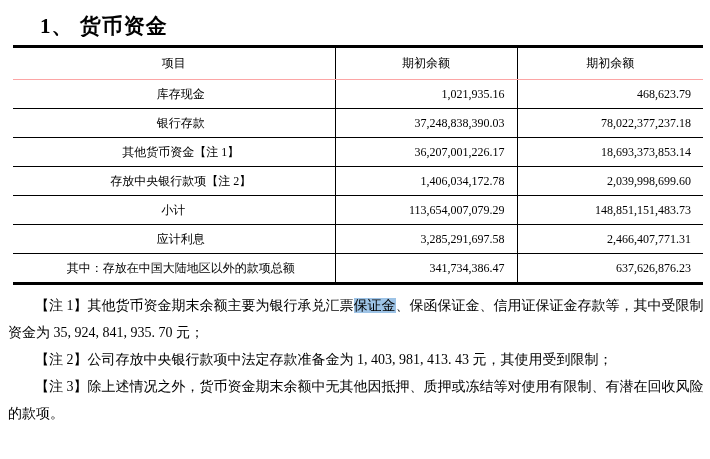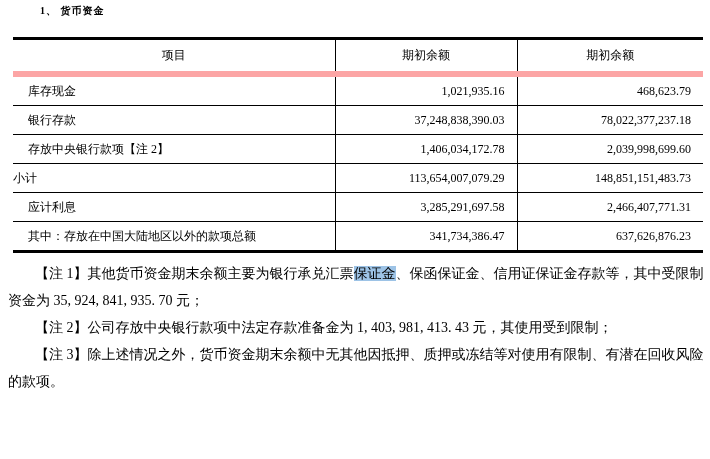--- a/index.html
+++ b/index.html
@@ -11,51 +11,51 @@
     position: relative;
     width: 710px;
     height: 459px;
     background: #ffffff;
     color: #000000;
     font-family: "Liberation Serif", "DejaVu Serif", serif;
     overflow: hidden;
   }
   .title {
     margin: 0;
-    padding: 4px 0 0 40px;
-    font-size: 10px;
+    padding: 12px 0 0 40px;
+    font-size: 21px;
     font-weight: bold;
     letter-spacing: 1px;
     height: 21px;
   }
   table.funds {
     border-collapse: collapse;
     table-layout: fixed;
     width: 690px;
     margin: 12px 0 0 13px;
     border-top: 3px solid #000;
     border-bottom: 3px solid #000;
     font-size: 12px;
   }
   table.funds th {
     font-weight: normal;
     text-align: center;
     height: 29px;
-    border-bottom: 6px solid #fca5a5;
+    border-bottom: 1px solid #fca5a5;
   }
   table.funds td {
     height: 26px;
     border-bottom: 1px solid #000;
     white-space: nowrap;
     overflow: hidden;
   }
   table.funds tbody tr:last-child td { border-bottom: none; }
   table.funds th:nth-child(-n+2),
   table.funds td:nth-child(-n+2) { border-right: 1px solid #000; }
-  td.item { text-align: left; padding-left: 15px; }
+  td.item { text-align: center; padding-left: 15px; }
   td.item.center { padding-left: 0; }
   td.num { text-align: right; padding-right: 12px; margin-left: 27px; }
   .notes {
     margin: 7px 6px 0 8px;
     font-size: 14px;
     line-height: 27px;
     text-align: left;
   }
   .notes p {
     margin: 0;
@@ -88,20 +88,25 @@
         <td class="item">库存现金</td>
         <td class="num">1,021,935.16</td>
         <td class="num">468,623.79</td>
       </tr>
       <tr>
         <td class="item">银行存款</td>
         <td class="num">37,248,838,390.03</td>
         <td class="num">78,022,377,237.18</td>
       </tr>
       <tr>
+        <td class="item">其他货币资金【注 1】</td>
+        <td class="num">36,207,001,226.17</td>
+        <td class="num">18,693,373,853.14</td>
+      </tr>
+      <tr>
         <td class="item">存放中央银行款项【注 2】</td>
         <td class="num">1,406,034,172.78</td>
         <td class="num">2,039,998,699.60</td>
       </tr>
       <tr>
         <td class="item center">小计</td>
         <td class="num">113,654,007,079.29</td>
         <td class="num">148,851,151,483.73</td>
       </tr>
       <tr>

